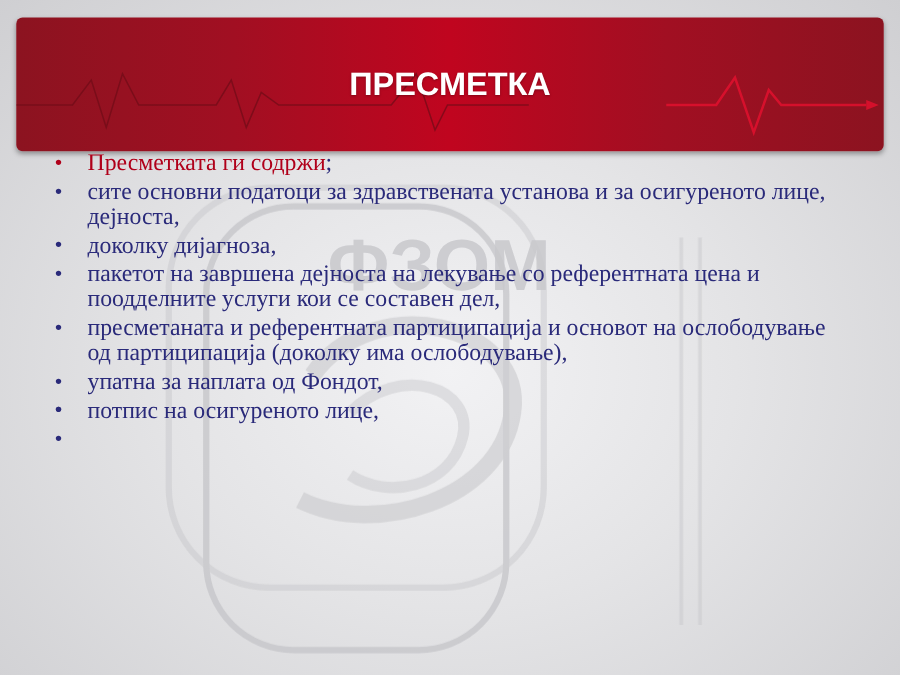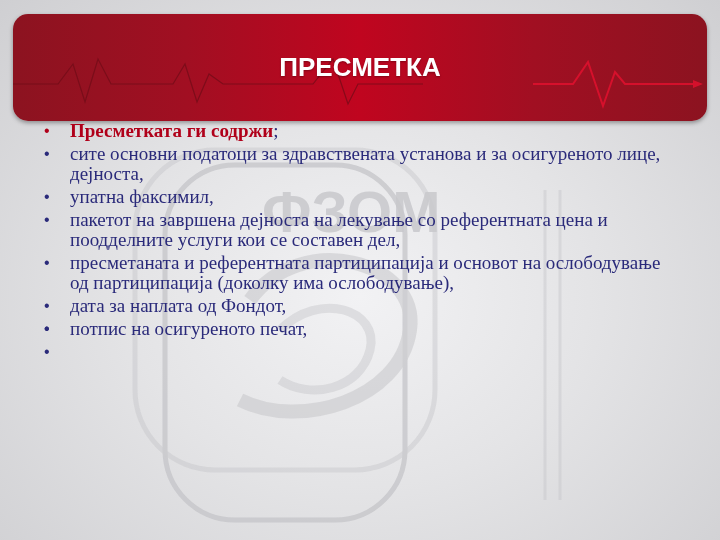--- a/index.html
+++ b/index.html
@@ -4,21 +4,21 @@
   <style>
     html, body { margin: 0; padding: 0; }
     body {
       width: 720px; height: 540px; overflow: hidden; position: relative;
       background: radial-gradient(ellipse at 50% 55%, #f2f2f4 0%, #e4e4e6 45%, #cfcfd2 100%);
       font-family: "Liberation Serif", serif;
     }
     .watermark { position: absolute; left: 0; top: 0; width: 720px; height: 540px; pointer-events: none; }
     .banner {
       position: absolute; left: 13px; top: 14px; width: 694px; height: 107px;
-      border-radius: 15px;
+      border-radius: 5px;
       background: linear-gradient(90deg, #8c1320 0%, #a10f22 25%, #c0051f 50%, #a10f22 75%, #8c1320 100%);
       box-shadow: 0 2px 4px rgba(0,0,0,0.35);
       overflow: hidden;
     }
     .banner svg { position: absolute; left: 0; top: 0; }
     .banner-title {
       position: absolute; left: 0; right: 0; top: 38px; text-align: center;
       color: #ffffff; font-family: "Liberation Sans", sans-serif; font-weight: bold;
       font-size: 26px; letter-spacing: 0px;
       text-shadow: 0 1px 2px rgba(0,0,0,0.3);
@@ -26,21 +26,21 @@
     .content {
       position: absolute; left: 40px; top: 121px; width: 640px;
       color: #2a2a7a; font-size: 19px; line-height: 20px;
     }
     .item { position: relative; padding-left: 30px; margin-bottom: 3px; }
     .item .bullet {
       position: absolute; left: 4px; top: 0; font-size: 16px; color: #2a2a7a;
       font-family: "Liberation Sans", sans-serif;
     }
     .item.lead .bullet { color: #b0001a; }
-    .lead-text { color: #b0001a; font-weight: bold; }
+    .lead-text { color: #b0001a; font-weight: normal; }
     .lead-suffix { color: #2a2a7a; }
   </style>
 </head>
 <body>
 
 <svg class="watermark" width="720" height="540" viewBox="0 0 720 540">
   <g fill="none" stroke="#c4c4c8" stroke-width="5" opacity="0.75">
     <rect x="165" y="165" width="240" height="355" rx="70"></rect>
     <rect x="135" y="150" width="300" height="320" rx="80" opacity="0.6"></rect>
     <path d="M250 300 C 300 230, 420 260, 410 330 C 400 400, 300 430, 240 400" stroke-width="14" opacity="0.7"></path>
@@ -64,37 +64,37 @@
   <div class="item lead">
     <span class="bullet">•</span>
     <span class="lead-text">Пресметката ги содржи</span><span class="lead-suffix">;</span>
   </div>
   <div class="item">
     <span class="bullet">•</span>
     <span>сите основни податоци за здравствената установа и за осигуреното лице, дејноста,</span>
   </div>
   <div class="item">
     <span class="bullet">•</span>
-    <span>упатна факсимил,</span>
+    <span>доколку дијагноза,</span>
   </div>
   <div class="item">
     <span class="bullet">•</span>
     <span>пакетот на завршена дејноста на лекување со референтната цена и поодделните услуги кои се составен дел,</span>
   </div>
   <div class="item">
     <span class="bullet">•</span>
     <span>пресметаната и референтната партиципација и основот на ослободување од партиципација (доколку има ослободување),</span>
   </div>
   <div class="item">
     <span class="bullet">•</span>
-    <span>дата за наплата од Фондот,</span>
+    <span>упатна за наплата од Фондот,</span>
   </div>
   <div class="item">
     <span class="bullet">•</span>
   </div>
   <div class="item">
     <span class="bullet">•</span>
-    <span>потпис на осигуреното печат,</span>
+    <span>потпис на осигуреното лице,</span>
   </div>
   <div class="item">
     <span class="bullet">•</span>
   </div>
 </div>
 
 </body></html>

